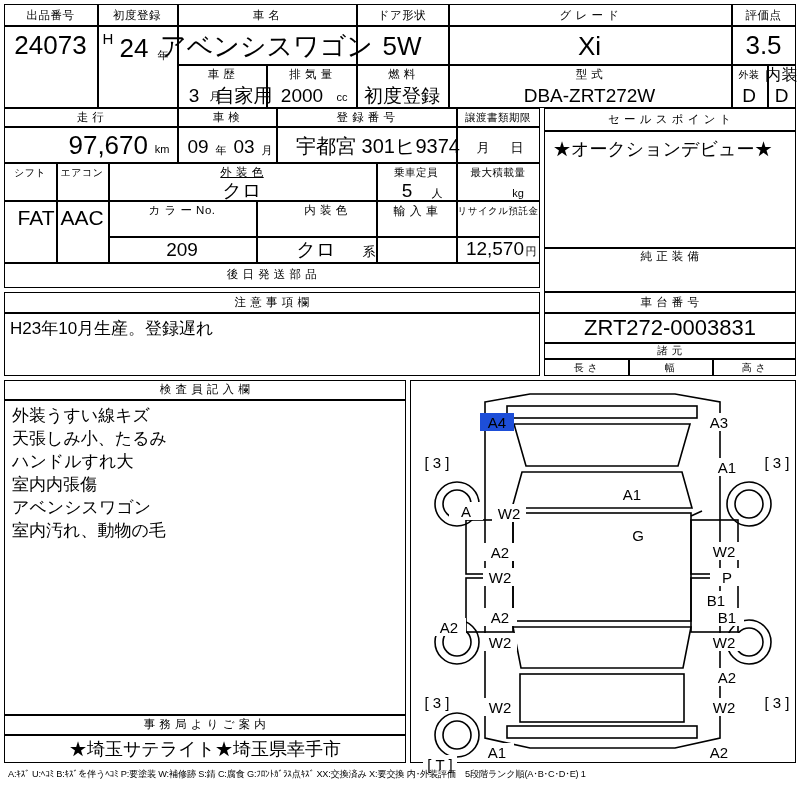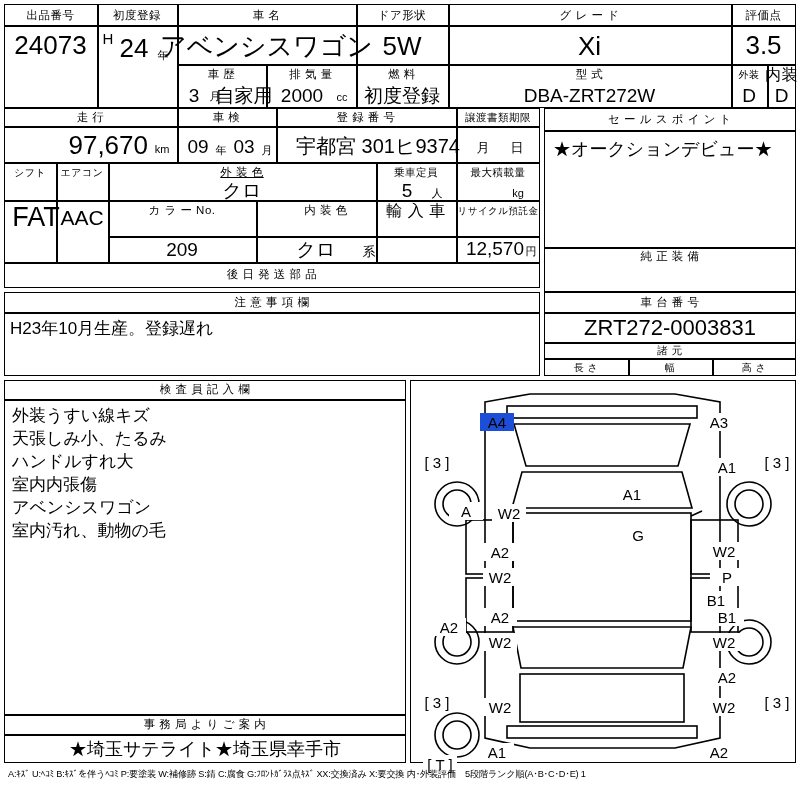--- a/index.html
+++ b/index.html
@@ -141,41 +141,41 @@
 
   <div class="lbl hdr" style="left:272px; top:106px; width:180px; height:15px;">登 録 番 号</div>
   <div class="lbl val-md" style="left:272px; top:128px; width:180px; height:28px; font-size:20px;margin-left:12px;">宇都宮  301ヒ9374</div>
 
   <div class="lbl hdr" style="left:452px; top:106px; width:84px; height:15px; font-size:10.5px;">譲渡書類期限</div>
   <div class="lbl unit" style="left:470px; top:136px; width:18px; height:14px; font-size:13px;">月</div>
   <div class="lbl unit" style="left:504px; top:136px; width:18px; height:14px; font-size:13px;">日</div>
 
   <div class="lbl hdr" style="left:0; top:161px; width:52px; height:15px; font-size:10px;">シフト</div>
   <div class="lbl hdr" style="left:52px; top:161px; width:52px; height:15px; font-size:10px;">エアコン</div>
-  <div class="lbl val-md" style="left:0; top:196px; width:64px; height:34px; font-size:27px;">FAT</div>
+  <div class="lbl val-md" style="left:0; top:196px; width:64px; height:34px; font-size:21px;">FAT</div>
   <div class="lbl val-md" style="left:52px; top:196px; width:52px; height:34px; font-size:21px;">AAC</div>
 
   <div class="lbl hdr" style="left:104px; top:161px; width:268px; height:15px;text-decoration:underline;">外 装 色</div>
   <div class="lbl val-md" style="left:104px; top:176px; width:268px; height:20px; font-size:19px;">クロ</div>
 
   <div class="lbl hdr" style="left:372px; top:161px; width:80px; height:15px; font-size:10.5px;">乗車定員</div>
   <div class="lbl val-md" style="left:378px; top:176px; width:50px; height:20px; font-size:19px;">5</div>
   <div class="lbl unit" style="left:424px; top:182px; width:18px; height:14px;">人</div>
 
   <div class="lbl hdr" style="left:452px; top:161px; width:84px; height:15px; font-size:10.5px;">最大積載量</div>
   <div class="lbl unit" style="left:504px; top:182px; width:20px; height:14px;">kg</div>
 
   <div class="lbl hdr" style="left:104px; top:199px; width:148px; height:15px;">カ ラ ー No.</div>
   <div class="lbl val-md" style="left:104px; top:234px; width:148px; height:22px; font-size:19px;">209</div>
 
   <div class="lbl hdr" style="left:262px; top:199px; width:120px; height:15px;">内 装 色</div>
   <div class="lbl val-md" style="left:252px; top:234px; width:120px; height:22px; font-size:19px;">クロ</div>
   <div class="lbl unit" style="left:356px; top:240px; width:18px; height:14px; font-size:13px;">系</div>
 
-  <div class="lbl hdr" style="left:372px; top:199px; width:80px; height:15px; font-size:16px;">輸 入 車</div>
+  <div class="lbl hdr" style="left:372px; top:199px; width:80px; height:15px; font-size:12px;">輸 入 車</div>
 
   <div class="lbl hdr" style="left:452px; top:199px; width:84px; height:15px; font-size:9.5px;">リサイクル預託金</div>
   <div class="lbl val-md" style="left:452px; top:232px; width:68px; height:24px; font-size:19px; justify-content:flex-end;">12,570</div>
   <div class="lbl unit" style="left:519px; top:240px; width:16px; height:14px;">円</div>
 
   <div class="lbl hdr" style="left:0; top:261px; width:536px; height:20px;">後 日 発 送 部 品</div>
 
   <div class="box" style="left:540px; top:104px; width:252px; height:140px;"></div>
   <div class="hline" style="left:540px; top:126px; width:252px;"></div>
   <div class="lbl hdr" style="left:540px; top:107px; width:252px; height:17px;">セ ー ル ス ポ イ ン ト</div>

